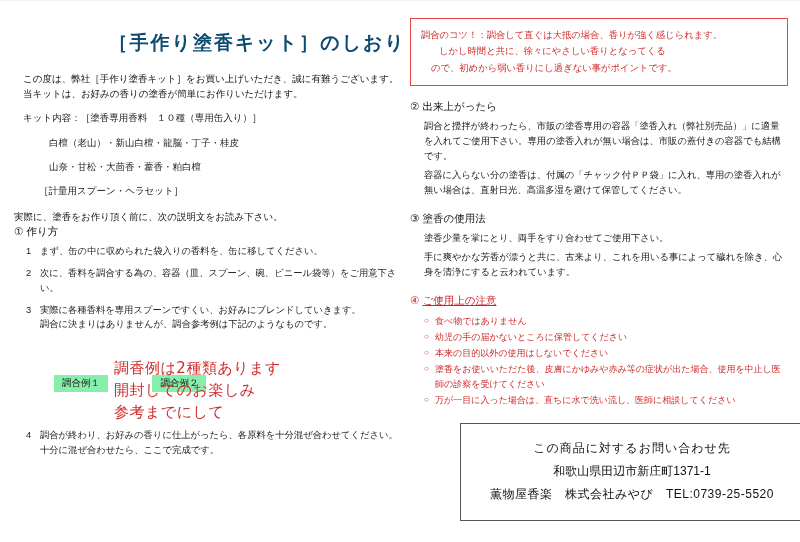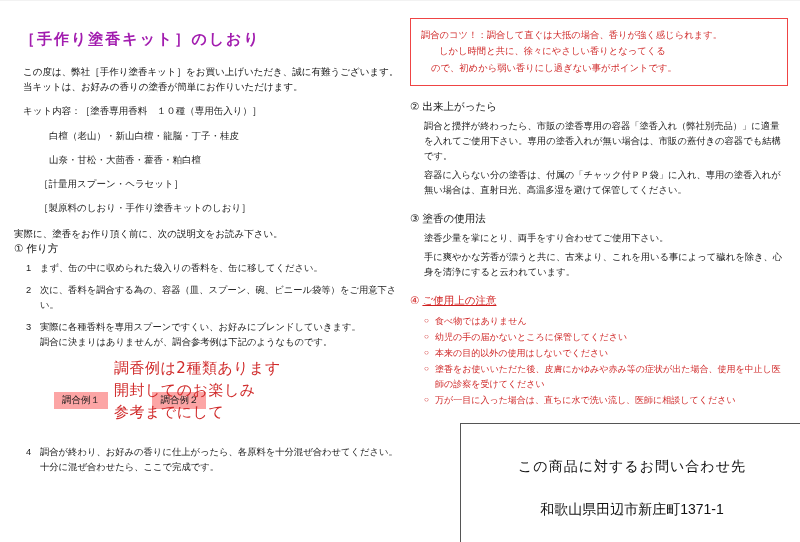--- a/index.html
+++ b/index.html
@@ -26,26 +26,26 @@
   .col-right {
     position: absolute;
     left: 410px;
     top: 18px;
     width: 378px;
     height: 510px;
   }
 
   
   .doc-title {
-    font-size: 15px;
+    font-size: 19px;
     letter-spacing: 2px;
-    text-align: left;
+    text-align: right;
     margin: 12px 0 0 0;
     padding-left: 6px;
-    color: #a21caf;
+    color: #0c4a6e;
   }
   .p {
     font-size: 9.5px;
     line-height: 1.55;
     margin: 0;
     color: #111;
   }
   .indent1 { text-indent: 9px; }
   .gap-m { margin-top: 12px; }
   .gap-l { margin-top: 16px; }
@@ -77,21 +77,21 @@
   }
   ol.steps > li .num {
     position: absolute;
     left: 12px;
     top: 0;
   }
   .sub-ind { display: block; }
 
   
   .ex-box {
-    background: #fca5a5;
+    background: #86efac;
     display: inline-block;
     font-size: 9.5px;
     padding: 2px 8px;
     margin-left: 40px;
   }
   .ex-box.second { margin-top: 36px; }
 
   .handwrite {
     position: absolute;
     left: 100px;
@@ -148,23 +148,23 @@
   .contact-box {
     position: absolute;
     left: 50px;
     top: 405px;
     width: 322px;
     border: 1px solid #555;
     padding: 13px 10px 15px 10px;
     text-align: center;
   }
   .contact-box .cl {
-    font-size: 14px;
+    font-size: 12px;
     line-height: 1.9;
-    margin: 16px;
+    margin: 0;
     color: #111;
   }
   .contact-box .cl.main { letter-spacing: 1px; }
   .contact-box .cl.last { letter-spacing: 0.5px; }
 
   .pg-edge-top {
     position: absolute;
     left: 0; top: 0;
     width: 800px; height: 1px;
     background: #f2f2f2;
@@ -180,21 +180,20 @@
 
     <h1 class="doc-title">［手作り塗香キット］のしおり</h1>
 
     <p class="p indent1 gap-l">この度は、弊社［手作り塗香キット］をお買い上げいただき、誠に有難うございます。</p>
     <p class="p indent1">当キットは、お好みの香りの塗香が簡単にお作りいただけます。</p>
 
     <p class="kit-line gap-m">キット内容：［塗香専用香料　１０種（専用缶入り）］</p>
     <p class="kit-line kit-pad1">白檀（老山）・新山白檀・龍脳・丁子・桂皮</p>
     <p class="kit-line kit-pad1">山奈・甘松・大茴香・藿香・粕白檀</p>
     <p class="kit-line kit-pad2">［計量用スプーン・ヘラセット］</p>
-    <p class="kit-line kit-pad2">［製原料のしおり・手作り塗香キットのしおり］</p>
 
     <p class="p gap-m">実際に、塗香をお作り頂く前に、次の説明文をお読み下さい。</p>
 
     <p class="sec-head gap-m">
       <span class="circ">①</span><span>作り方</span>
     </p>
 
     <ol class="steps">
       <li>
         <span class="num">1</span>

